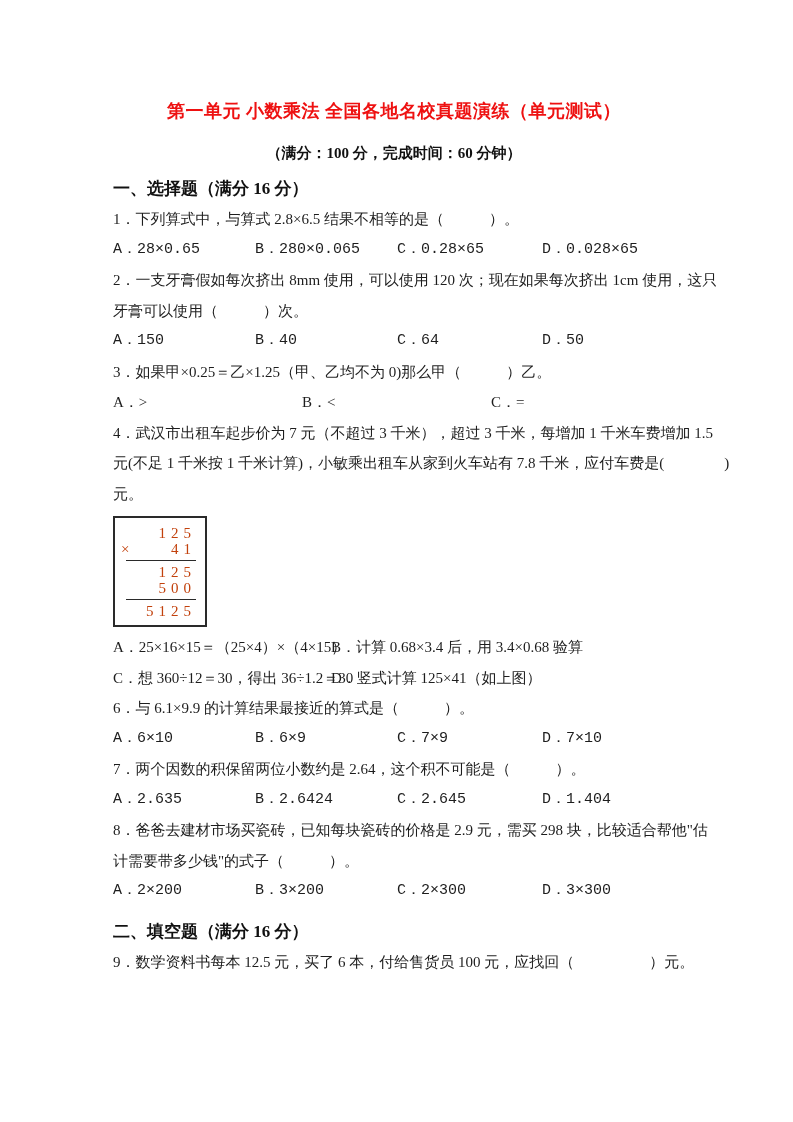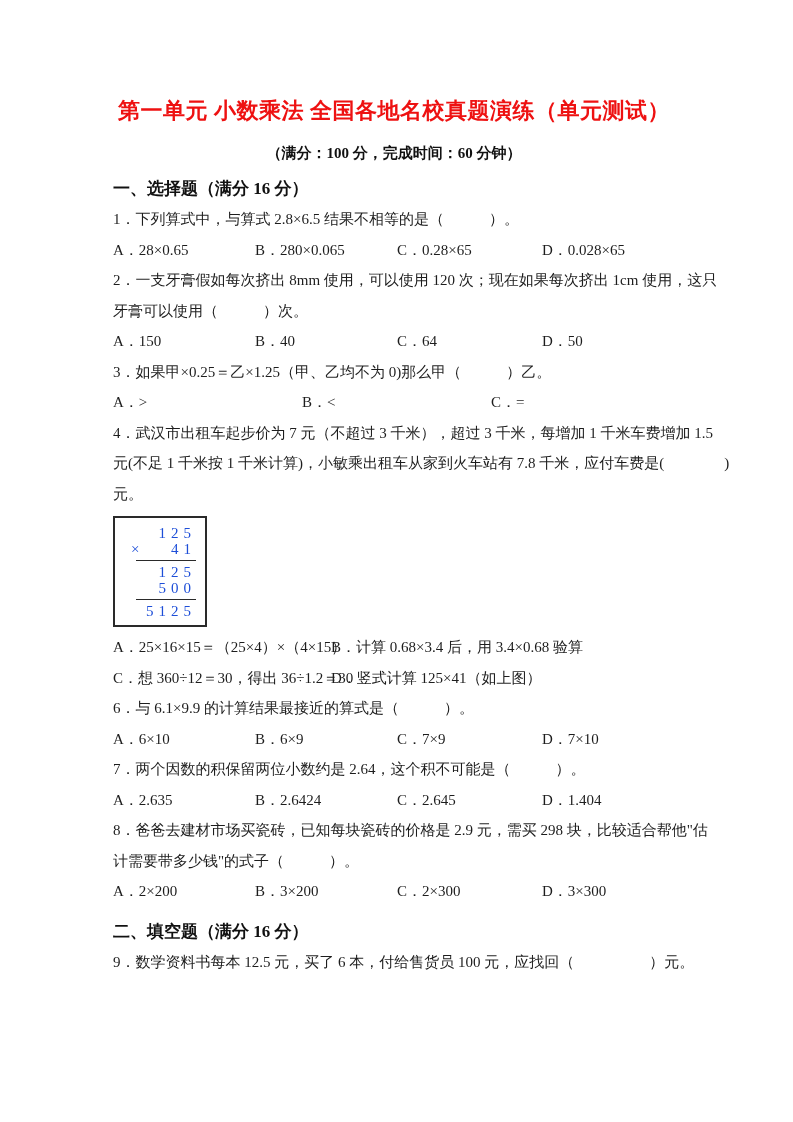--- a/index.html
+++ b/index.html
@@ -10,21 +10,21 @@
     background:#ffffff;
     padding:97px 108px 40px 113px;
     font-family:"Liberation Serif","DejaVu Serif",serif;
     color:#1d1d1d;
     font-size:15px;
     overflow:hidden;
   }
   .title {
     margin:0 0 0 -10px;
     text-align:center;
-    font-size:22px;
+    font-size:18px;
     font-weight:bold;
     color:#ee1111;
     line-height:28px;
     white-space:nowrap;
     letter-spacing:0.5px;
   }
   .subtitle {
     margin:17px 0 0 -10px;
     text-align:center;
     font-weight:bold;
@@ -36,43 +36,43 @@
     margin:9px 0 0;
     font-weight:bold;
     font-size:17px;
     line-height:31px;
     color:#111111;
   }
   .tline { line-height:30.5px; white-space:nowrap; }
   .opts4 {
     display:grid;
     grid-template-columns:142px 142px 145px 1fr;
-    line-height:30.5px; white-space:nowrap;
+    line-height:30.5px; white-space:nowrap;font-family:Liberation Mono, monospace;
   }
   .opts3 {
     display:grid;
     grid-template-columns:189px 189px 1fr;
     line-height:30.5px; white-space:nowrap;
   }
   .opts2col {
     display:grid;
     grid-template-columns:218px 1fr;
     line-height:30.5px; white-space:nowrap;
   }
   .opt { display:block; }
   
   .vm-box {
     box-sizing:border-box;
     width:94px;
     border:2px solid #2a2a2a;
-    padding:7px 9px 6px 16px;
+    padding:7px 9px 6px 6px;
     margin:7px 0 5px 0;
     font-size:15px;
     line-height:16px;
-    color:#1d4ed8;
+    color:#c2410c;
   }
   .vm-r { text-align:right; letter-spacing:5px; }
   .vm-row2 { display:flex; justify-content:space-between; align-items:center; }
   .vm-sign { letter-spacing:0; font-size:15px; }
   .vm-line { border:none; border-top:1.6px solid #2a2a2a; margin:3px 0 3px 5px; height:0; }
   .vm-shift { }
 </style>
 </head>
 <body>
 

